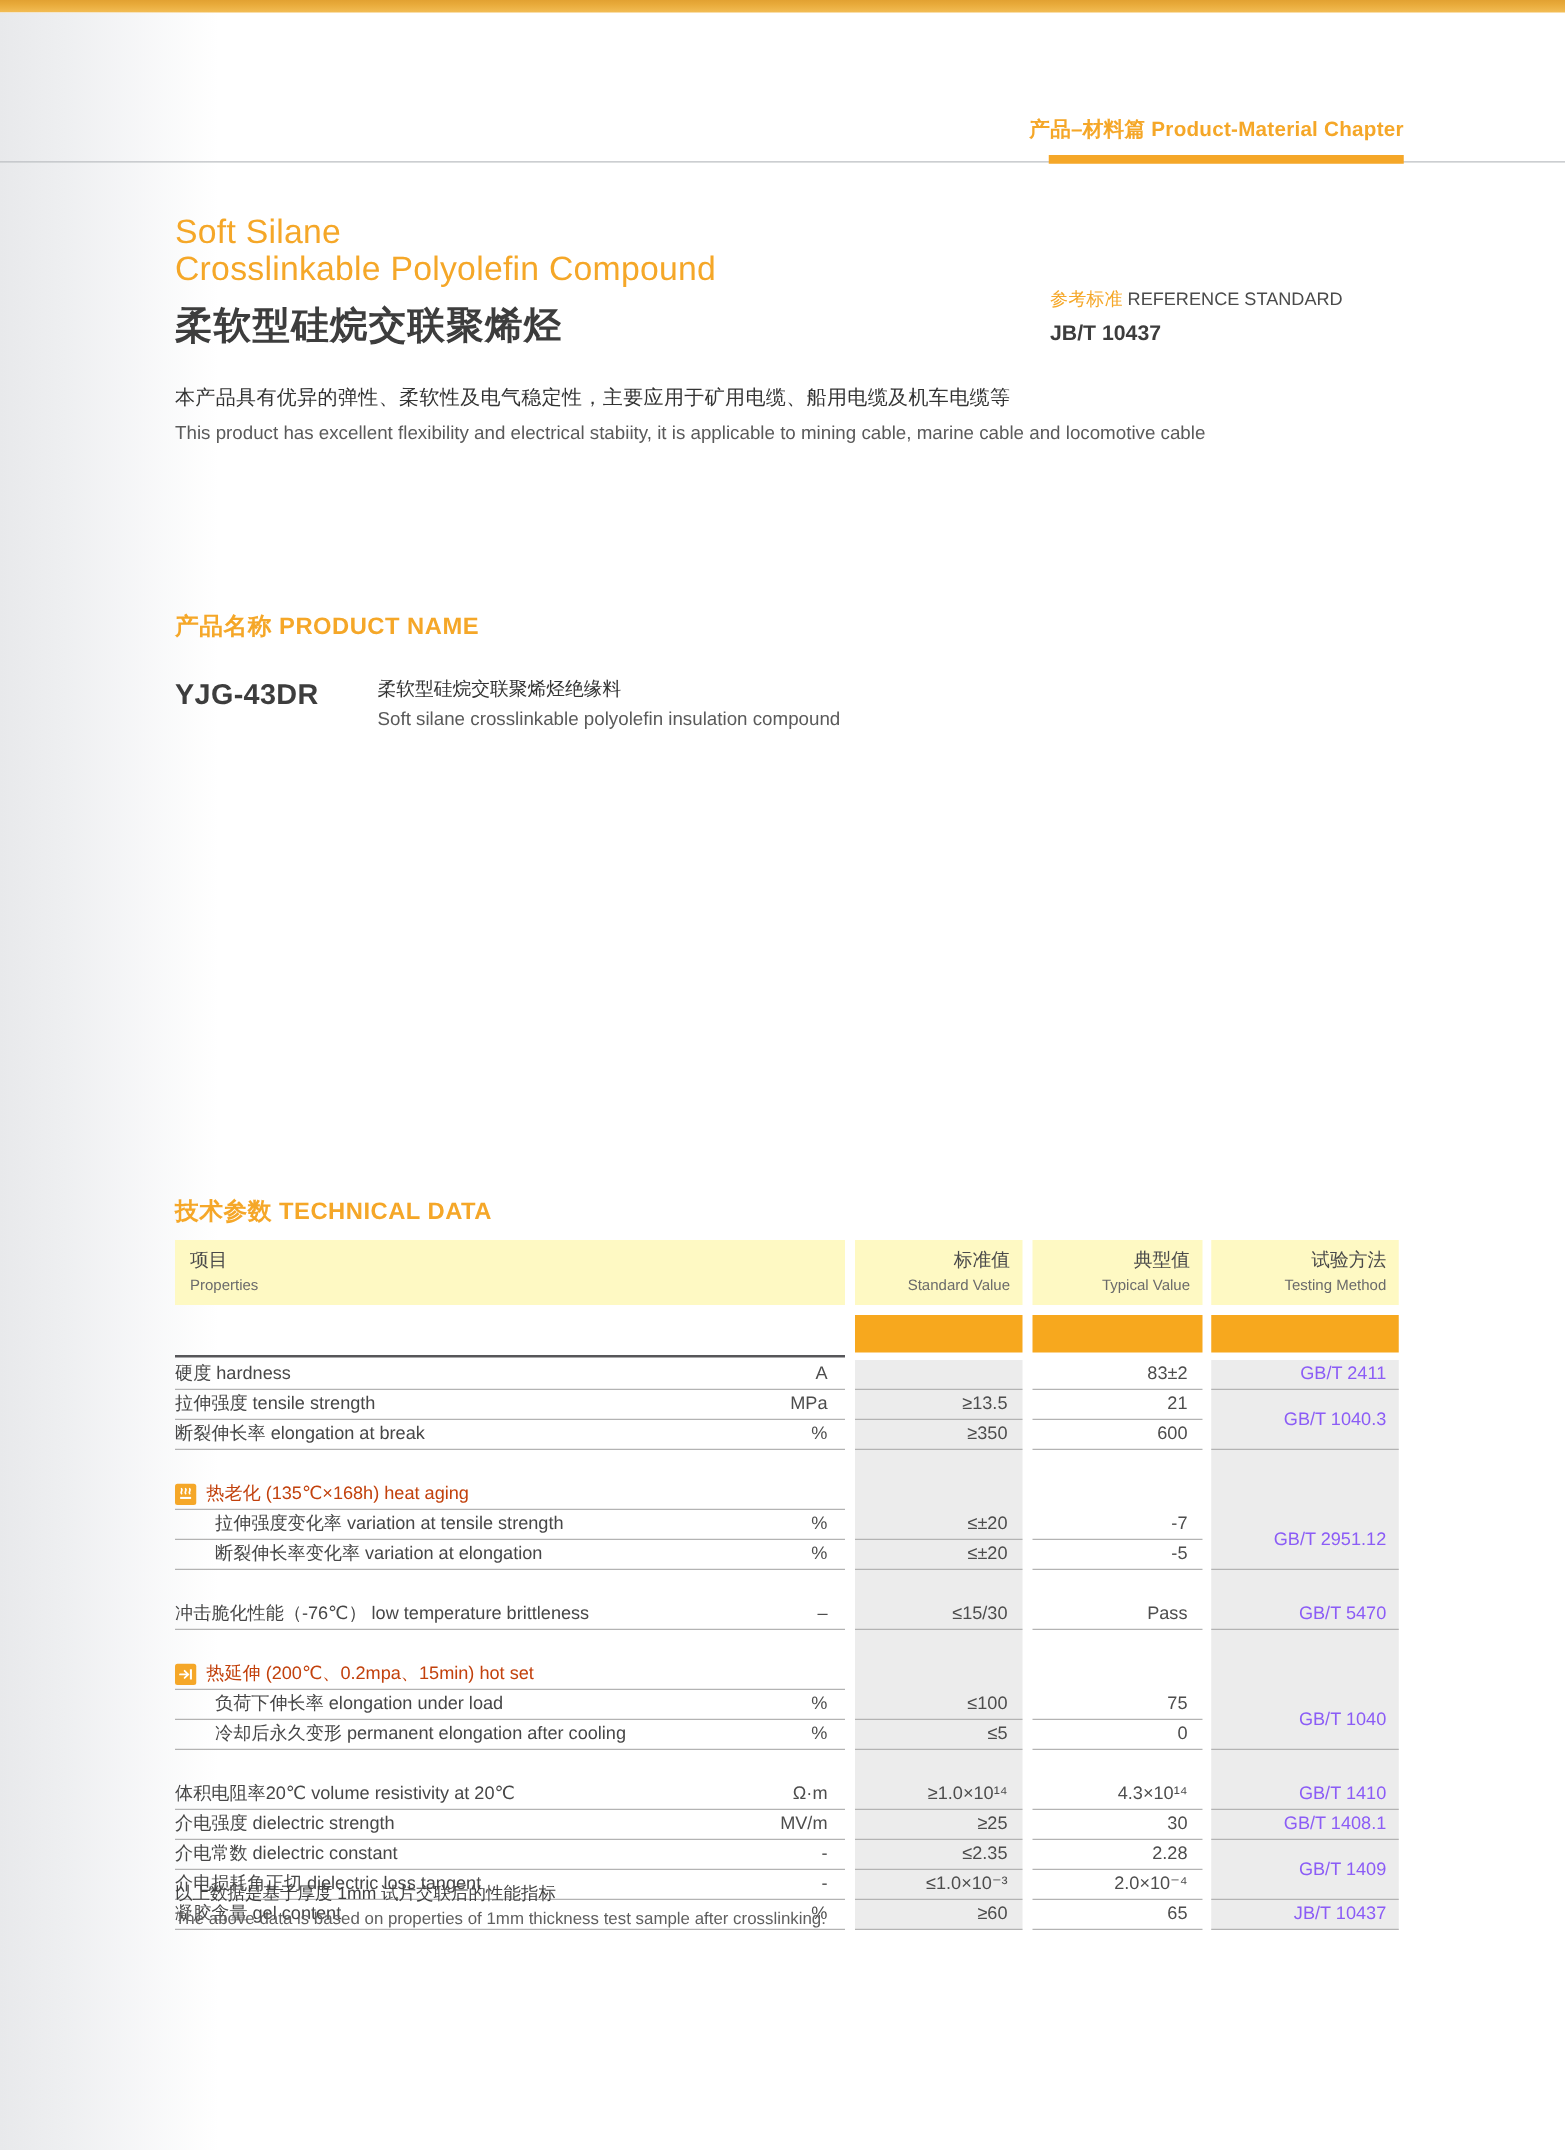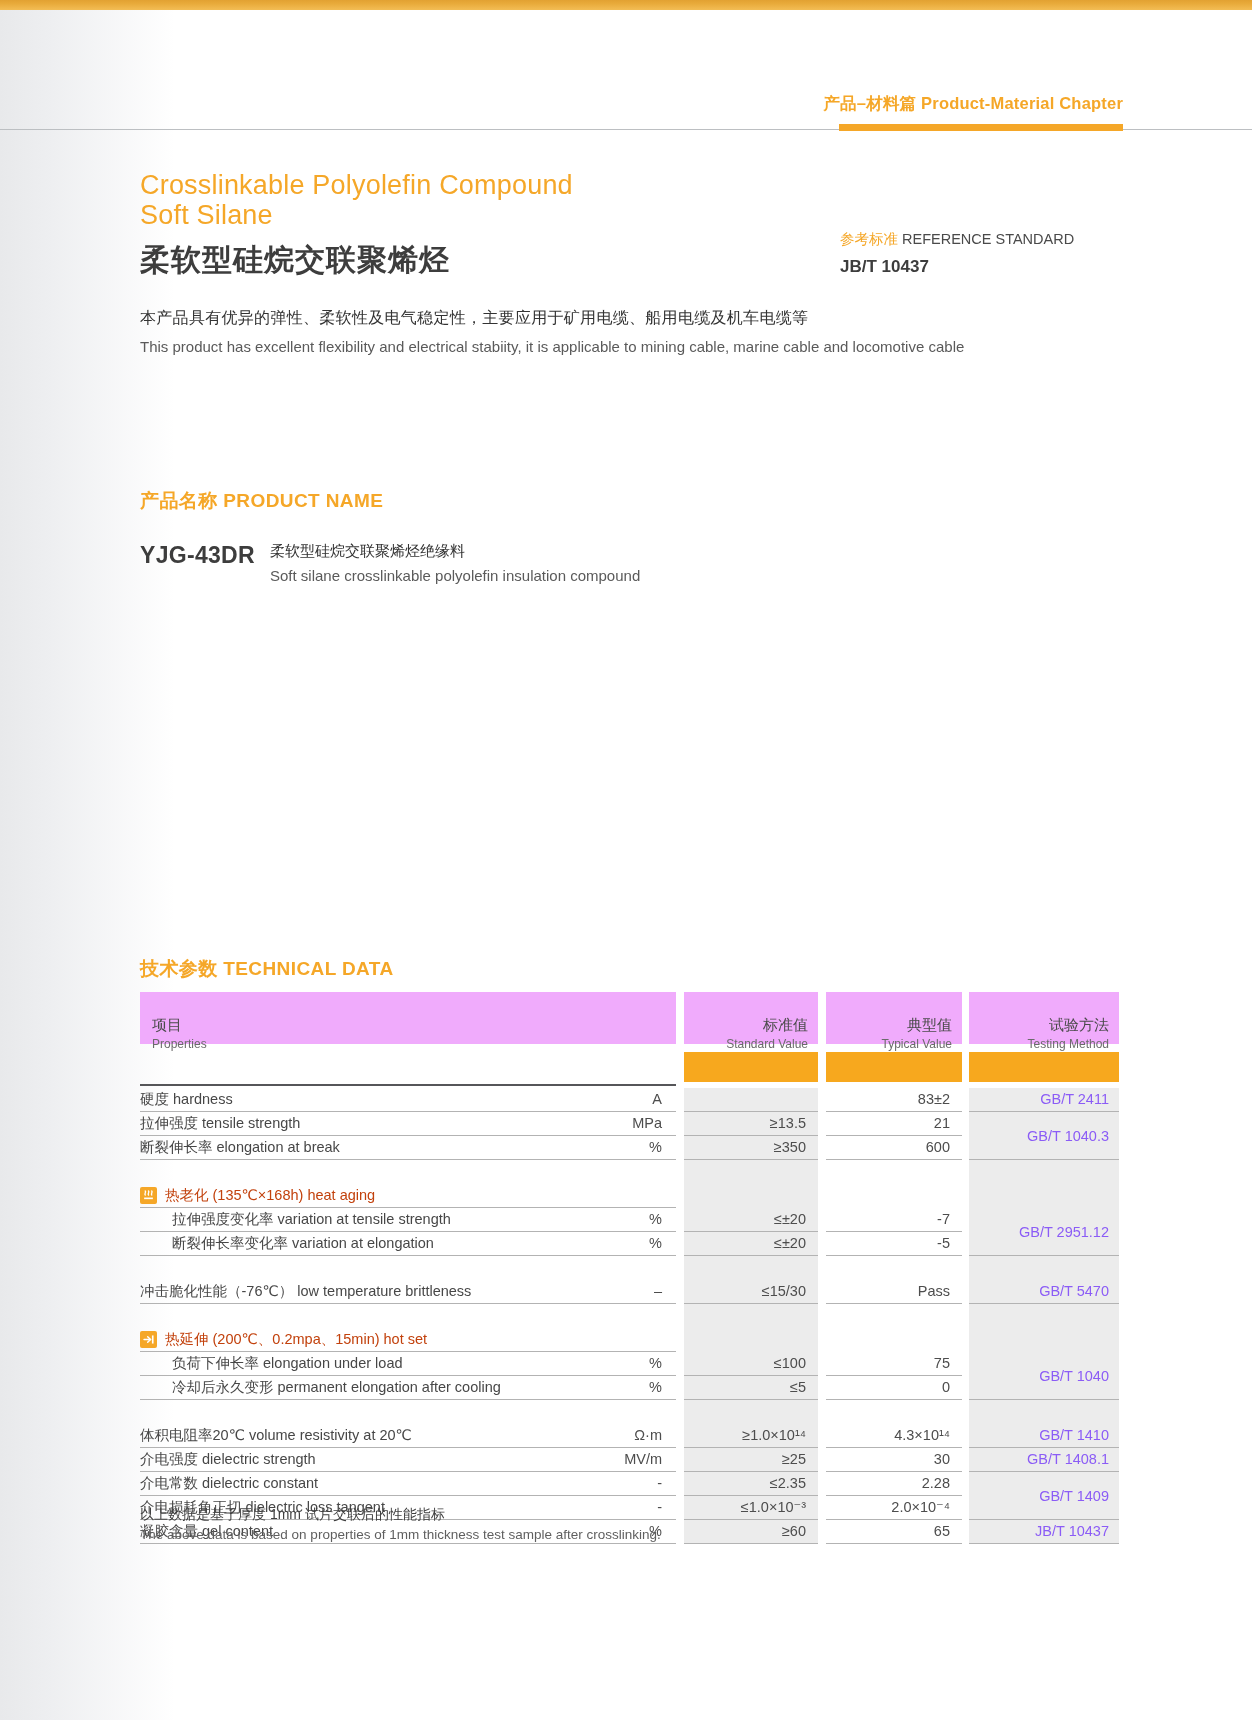--- a/index.html
+++ b/index.html
@@ -25,34 +25,34 @@
   .ref-cn { color:#f5a728; }
   .ref-value { margin-top:8px; font-size:17px; font-weight:700; color:#3d3d3d; }
 
   .desc { position:absolute; left:140px; top:308px; width:960px; }
   .desc-cn { font-size:16px; color:#333; letter-spacing:.3px; }
   .desc-en { margin-top:9px; font-size:15px; color:#5a5a5a; }
 
   .section-heading { font-size:19px; font-weight:700; color:#f5a728; letter-spacing:.4px; }
 
   .product { position:absolute; left:140px; top:488px; }
-  .product-row { margin-top:28px; display:flex; align-items:flex-start; }
+  .product-row { margin-top:28px; display:flex; align-items:flex-start;gap:32px; }
   .product-model { width:130px; font-size:23px; font-weight:700; color:#3d3d3d; letter-spacing:.3px; }
   .product-desc-cn { font-size:15px; color:#333; }
   .product-desc-en { margin-top:6px; font-size:15px; color:#5a5a5a; }
 
   .technical { position:absolute; left:140px; top:956px; width:979px; }
   .table { margin-top:10px; font-size:14.5px; }
   .tr { display:flex; }
   .c1 { width:536px; margin-right:8px; }
   .c2 { width:134px; margin-right:8px; }
   .c3 { width:136px; margin-right:7px; }
   .c4 { width:150px; }
 
-  .thead .th { height:52px; background:#f0abfc; padding-top:23px; }
+  .thead .th { height:52px; background:#fef9c3; padding-top:7px; }
   .thead .c1 { padding-left:12px; }
   .th .cn { display:block; font-size:15px; color:#4a4a4a; line-height:20px; }
   .th .en { display:block; font-size:12px; color:#6b6b6b; line-height:19px; }
   .th.right { text-align:right; padding-right:10px; }
 
   .orange-row { margin-top:8px; height:30px; }
   .orange-row .fill { background:#f7a81e; height:30px; }
   .dark-line { width:536px; height:2px; background:#565659; margin:2px 0; }
 
   .tbody .tr .cell { height:24px; line-height:23px; }
@@ -81,22 +81,22 @@
 
 <div class="page">
   <div class="top-bar"></div>
   <div class="left-shade"></div>
 
   <div class="chapter">产品–材料篇 Product-Material Chapter</div>
   <div class="header-rule"></div>
   <div class="header-rule-accent"></div>
 
   <div class="title-block">
+    <div class="title-en">Soft Silane</div>
     <div class="title-en">Crosslinkable Polyolefin Compound</div>
-    <div class="title-en">Soft Silane</div>
     <div class="title-cn">柔软型硅烷交联聚烯烃</div>
   </div>
 
   <div class="reference">
     <div class="ref-line1"><span class="ref-cn">参考标准</span><span> REFERENCE STANDARD</span></div>
     <div class="ref-value">JB/T 10437</div>
   </div>
 
   <div class="desc">
     <div class="desc-cn">本产品具有优异的弹性、柔软性及电气稳定性，主要应用于矿用电缆、船用电缆及机车电缆等</div>

